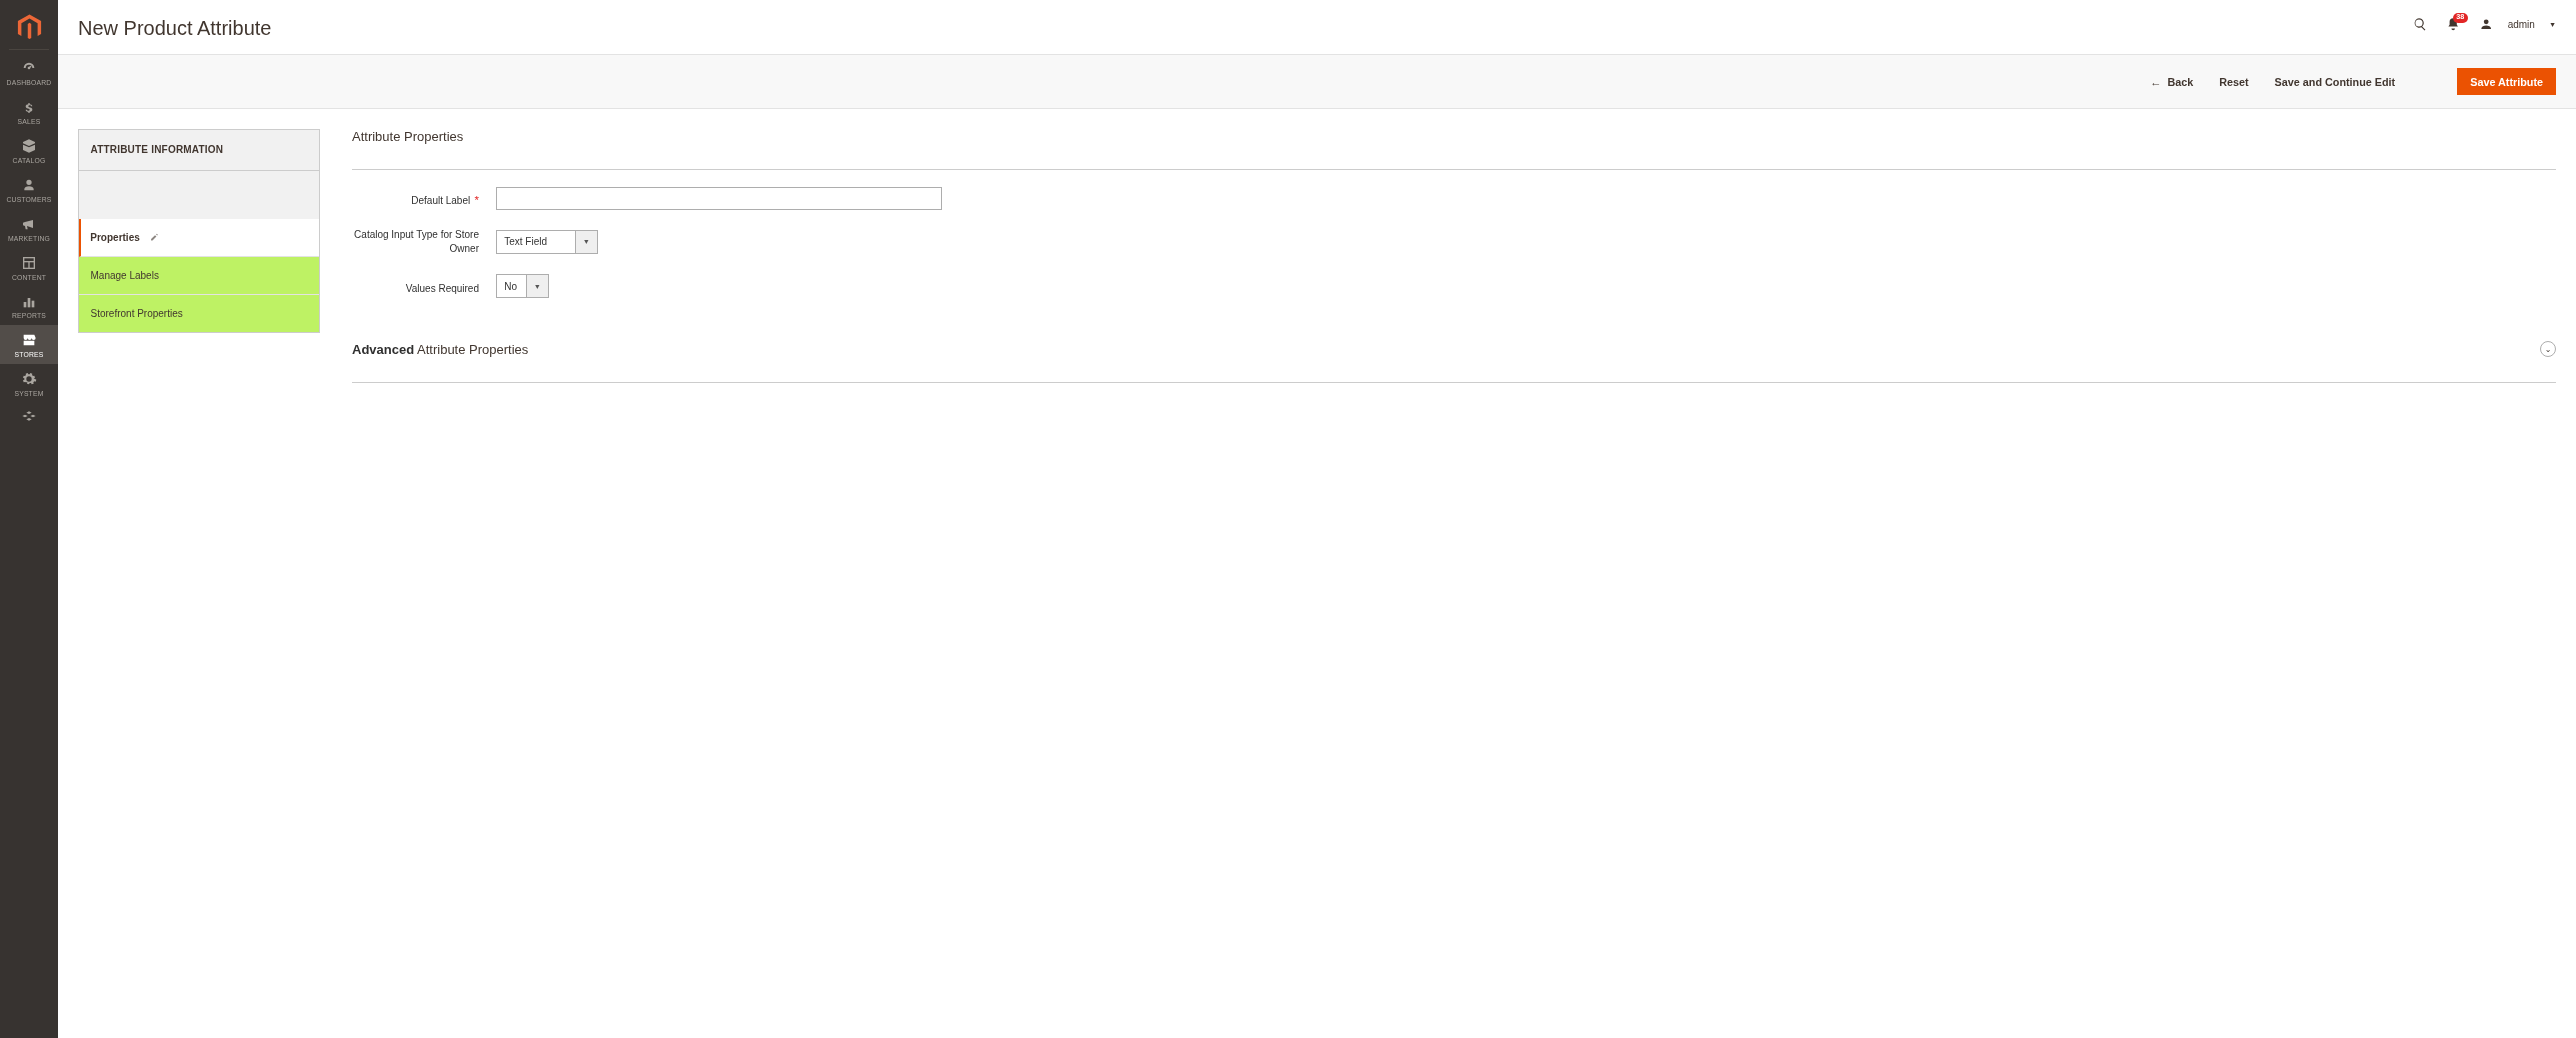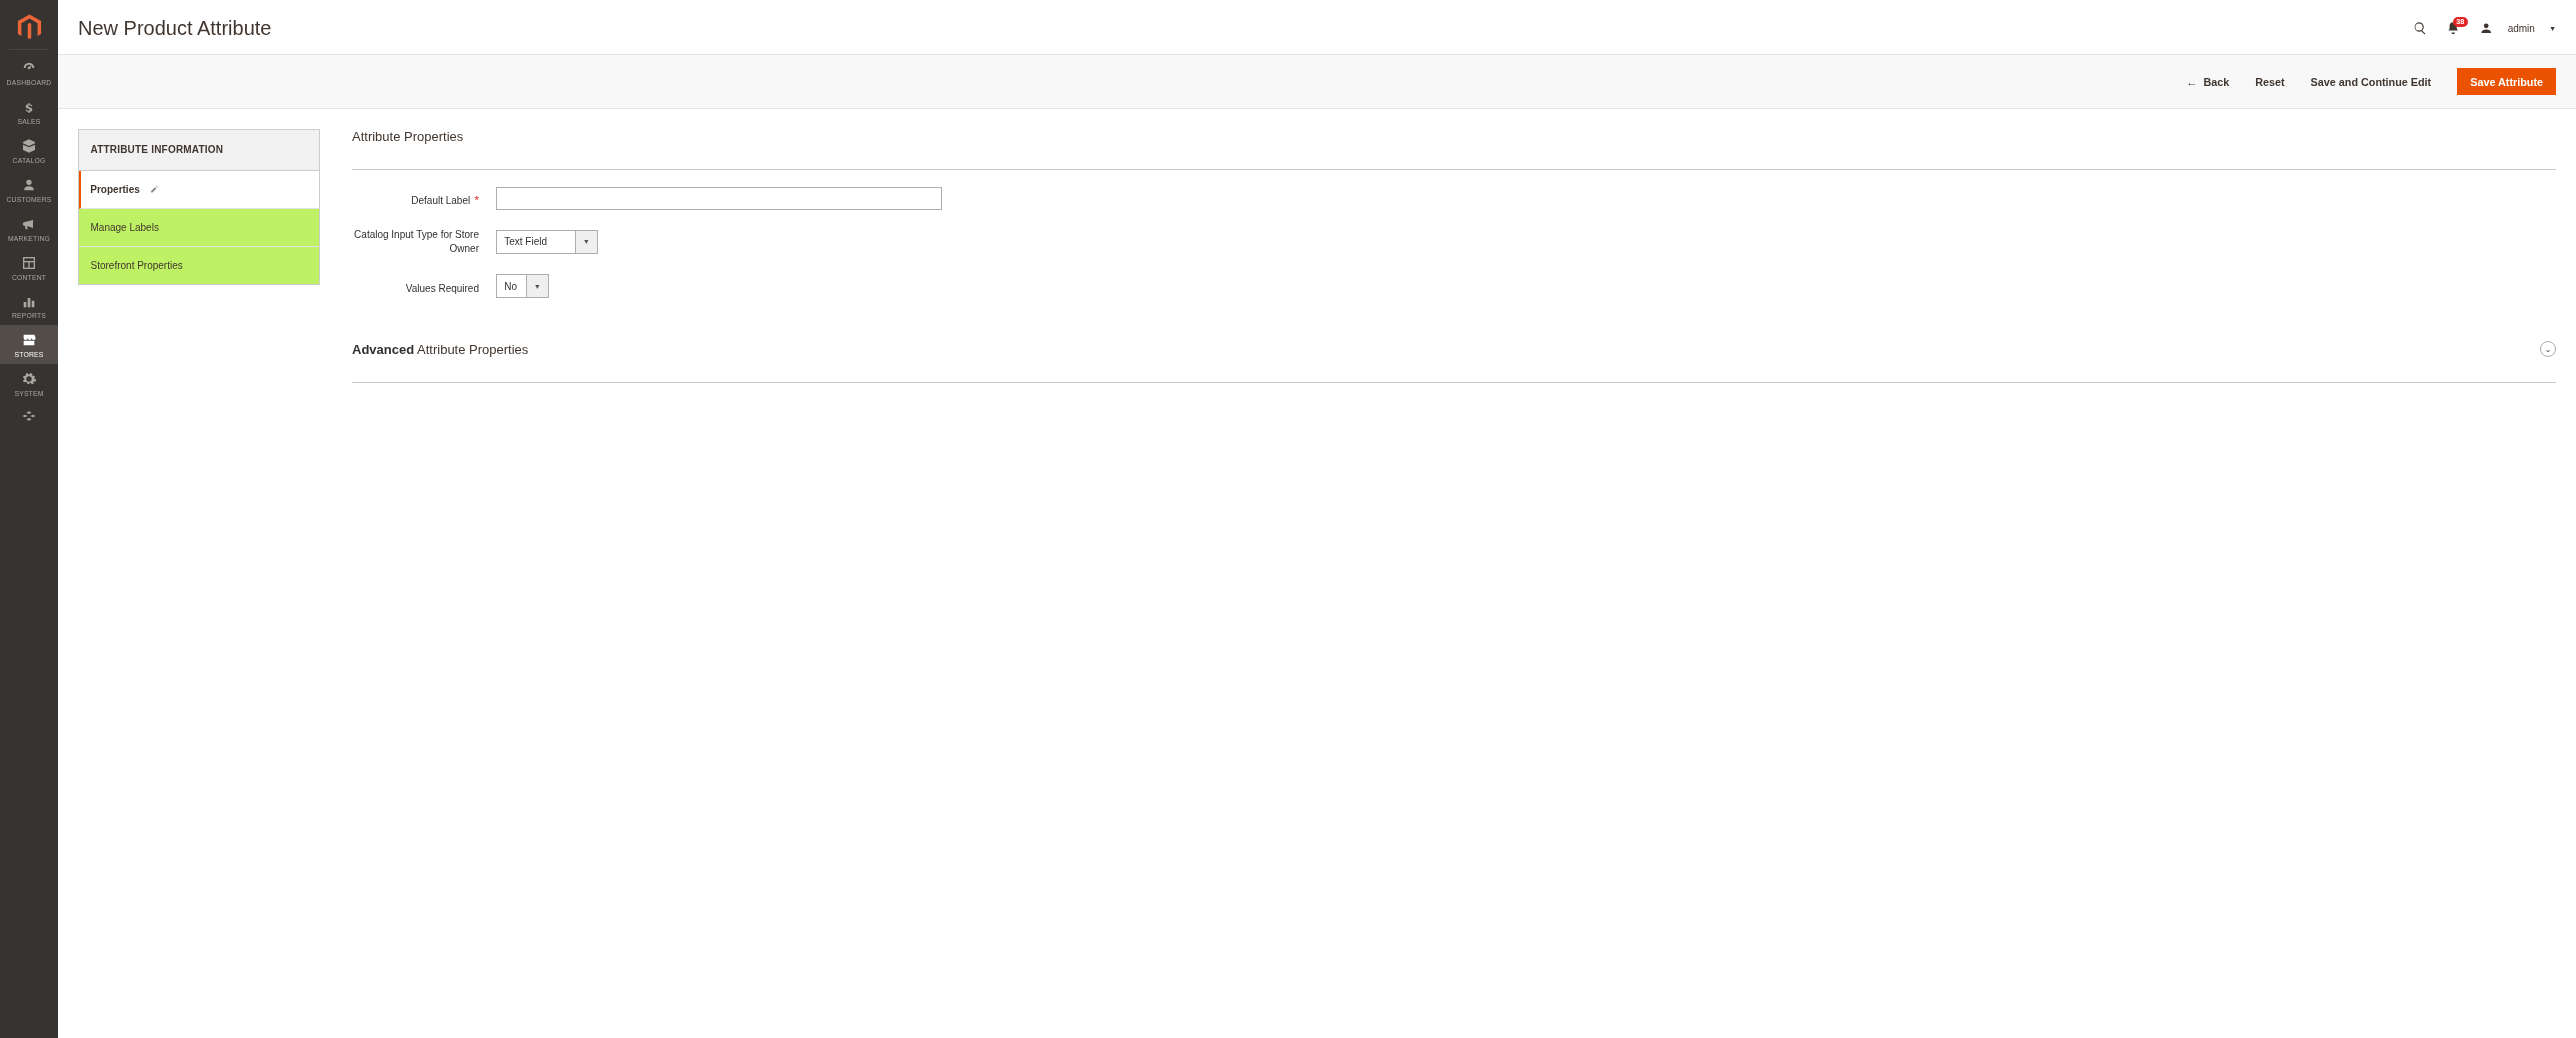--- a/index.html
+++ b/index.html
@@ -53,21 +53,21 @@
     justify-content: center;
   }
   .nav-item .nav-label {
     font-size: 6.8px;
     letter-spacing: 0.2px;
   }
   
   .main { flex: 1; display: flex; flex-direction: column; min-width: 0; }
   .header {
     display: flex;
-    align-items: center;
+    align-items: flex-start;
     padding: 17px 20px 14.4px;
   }
   .page-title {
     font-size: 20px;
     font-weight: 400;
     color: #41362f;
     flex: 1;
   }
   .header-actions { display: flex; align-items: center; gap: 18.7px; }
   .icon-btn { display: flex; align-items: center; justify-content: center; cursor: pointer; position: relative; }
@@ -109,20 +109,21 @@
   }
   .action-link .arrow { font-size: 11.5px; }
   .btn-primary {
     background: #eb5202;
     color: #fff;
     font-weight: 600;
     font-size: 10.8px;
     padding: 7.2px 13px;
     border: none;
     cursor: pointer;
+    margin-left: 36px;
   }
   
   .content { display: flex; padding: 20px; gap: 32px; align-items: flex-start; }
   .side-tabs {
     width: 242px;
     flex-shrink: 0;
     border: 0.7px solid #ccc;
     background: #f1f1f1;
   }
   .side-tabs-title {
@@ -142,20 +143,21 @@
     display: flex;
     align-items: center;
     gap: 10px;
   }
   .tab-item:last-child { border-bottom: none; }
   .tab-item.active {
     background: #fff;
     border-left: 2.2px solid #eb5202;
     padding-left: 9.3px;
     font-weight: 600;
+    margin-top: 48px;
   }
   .tab-item .edit-icon { width: 8.6px; height: 8.6px; opacity: .6; }
   .form-area { flex: 1; min-width: 0; }
   .fieldset-title {
     font-size: 13px;
     color: #41362f;
     padding-bottom: 25px;
     border-bottom: 0.7px solid #ccc;
     margin-bottom: 17px;
   }

